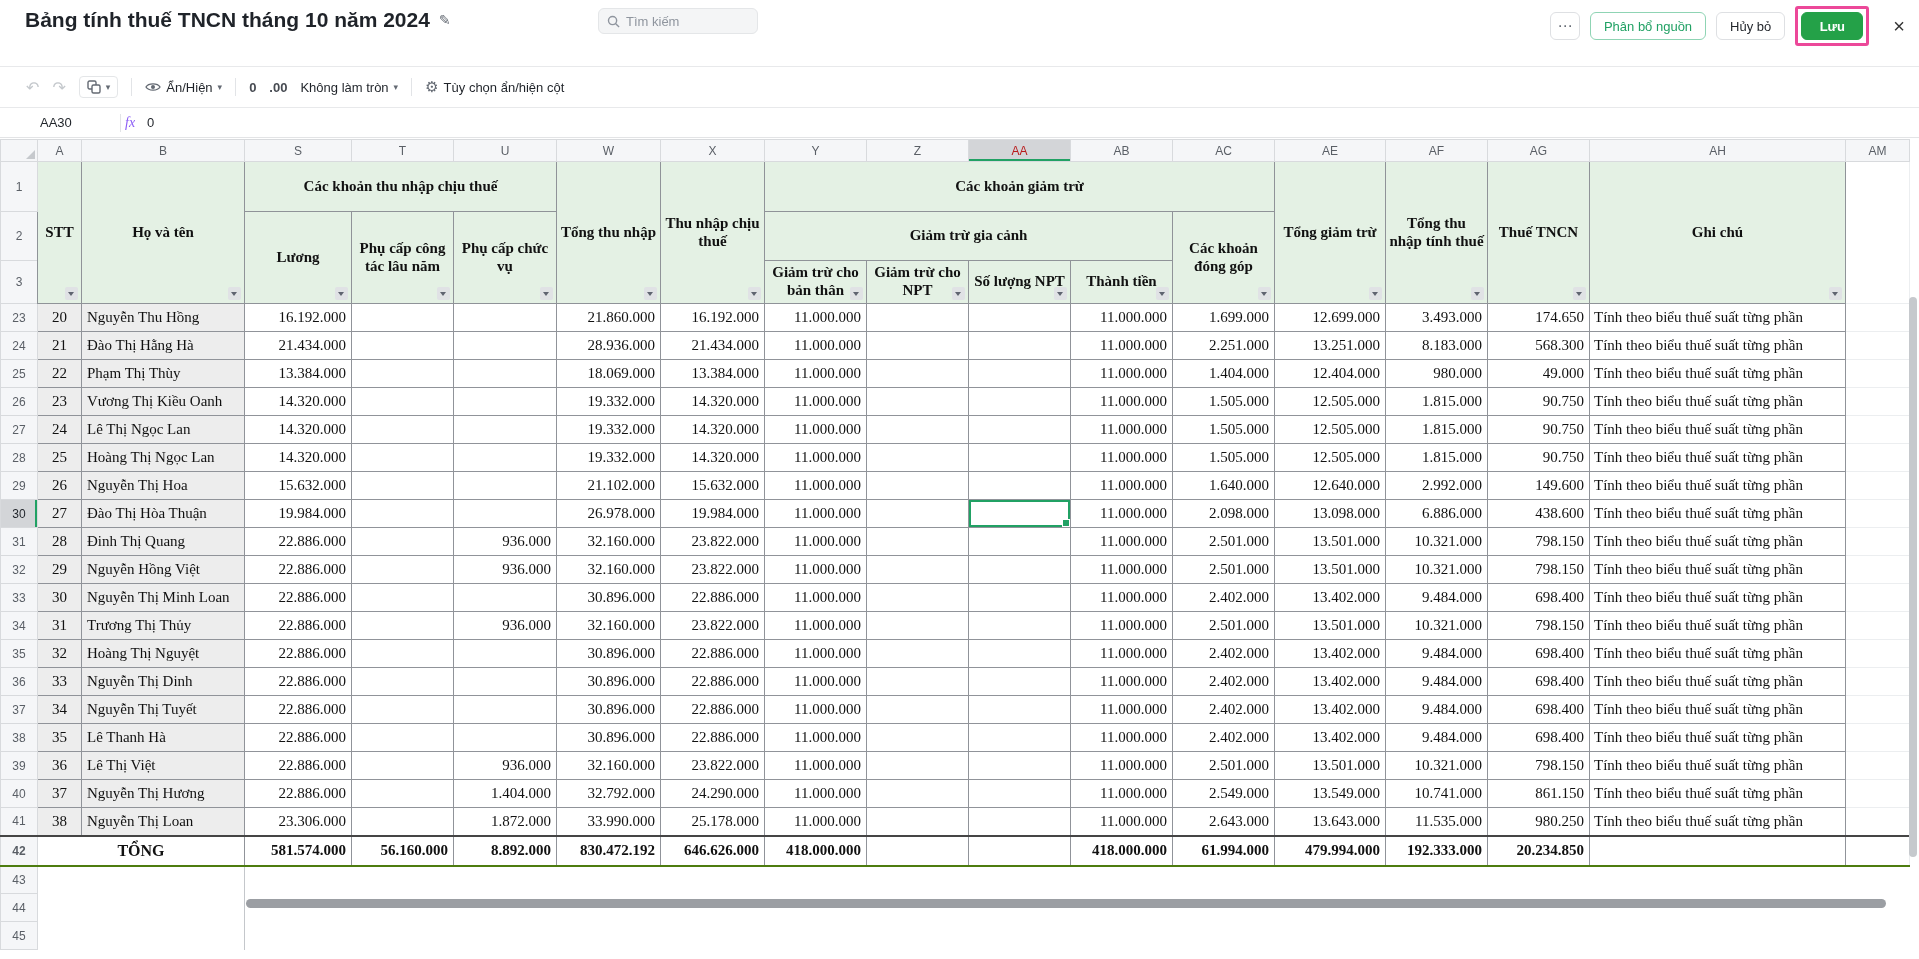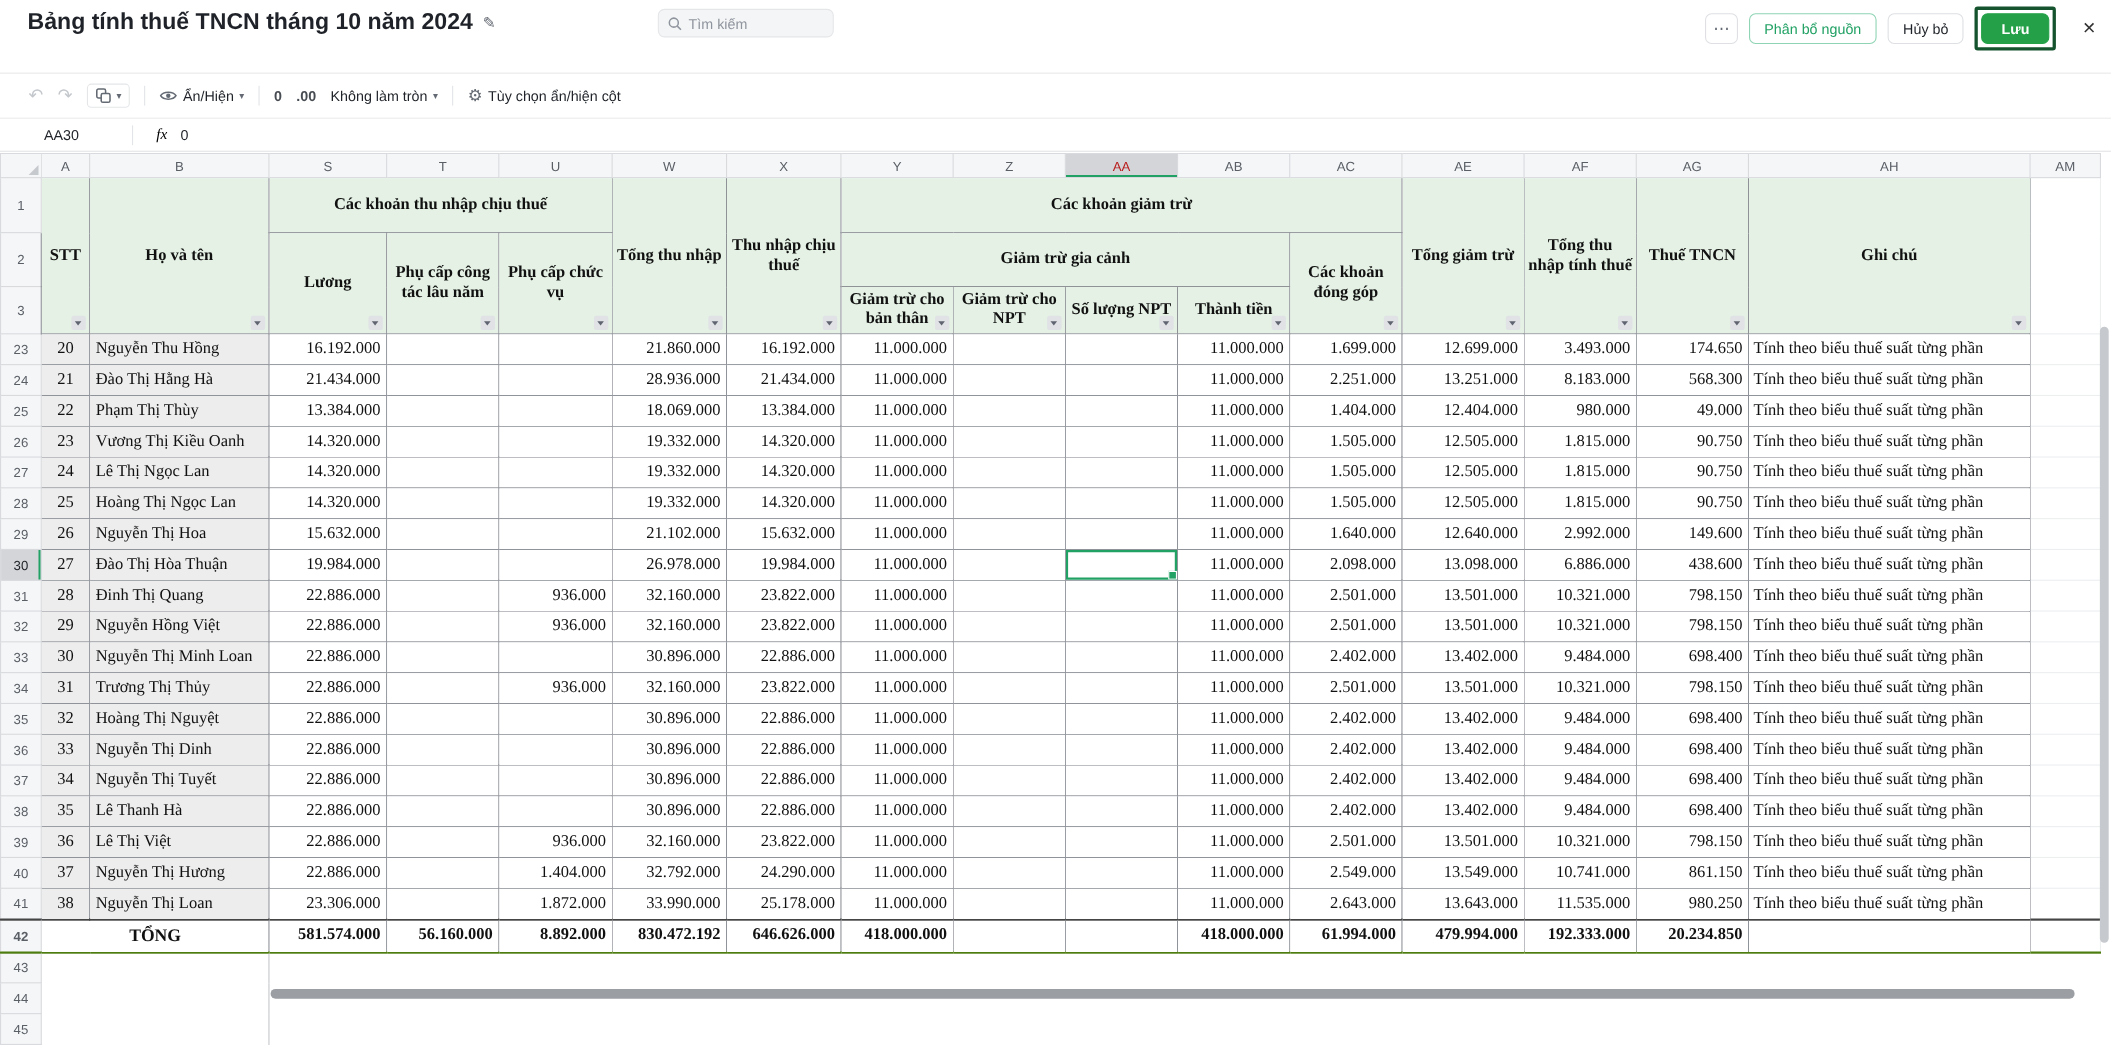--- a/index.html
+++ b/index.html
@@ -13,21 +13,21 @@
   .edit-icon { font-size:14px; color:#646a73; margin-left:9px; cursor:pointer; }
   .searchbox { position:absolute; left:598px; top:8px; width:160px; height:26px; background:#f4f5f6;
     border:1px solid #e4e6e8; border-radius:6px; display:flex; align-items:center; padding-left:8px; gap:6px; }
   .searchbox .ph { font-size:13px; color:#8f959e; }
   .tb-actions { position:absolute; right:14px; top:6px; display:flex; align-items:center; gap:10px; }
   .btn { height:28px; border-radius:6px; border:1px solid #dee0e3; background:#fff; font-size:13px;
     padding:0 13px; cursor:pointer; font-family:inherit; color:#1f2329; }
   .btn.icon-btn { width:30px; padding:0; font-size:15px; color:#646a73; }
   .btn.outline-green { color:#21a164; border-color:#8fd4b4; }
   .btn.primary { background:#24a148; border-color:#24a148; color:#fff; font-weight:bold; min-width:62px; }
-  .red-box { display:inline-flex; border:3px solid #14532d; padding:3px; border-radius:3px; }
+  .red-box { display:inline-flex; border:3px solid #ec4899; padding:3px; border-radius:3px; }
   .close-x { font-size:20px; color:#333; margin-left:14px; cursor:pointer; line-height:1; }
   .menu-row { display:flex; gap:18px; padding-left:25px; height:26px; align-items:center; }
   .menu-item { font-size:13px; cursor:pointer; }
 
   
   .toolbar { height:41px; display:flex; align-items:center; gap:13px; padding-left:26px;
     border-bottom:1px solid #e8e9eb; background:#fff; }
   .tb-icon { font-size:16px; color:#646a73; cursor:pointer; }
   .tb-icon.disabled { color:#c4c8cc; }
   .tb-group { display:flex; align-items:center; gap:5px; font-size:13px; color:#1f2329; cursor:pointer; }
@@ -36,21 +36,21 @@
   .divider { width:1px; height:18px; background:#e2e4e7; }
   .tb-text { font-size:13px; font-weight:bold; color:#474b52; cursor:pointer; }
   .gear { font-size:15px; color:#646a73; }
   .icon-svg { display:block; }
 
   
   .formula-bar { height:30px; display:flex; align-items:center; border-bottom:1px solid #e3e4e6; background:#fff; }
   .name-box { width:120px; padding-left:40px; font-size:13px; color:#1f2329; }
   .fb-divider { width:1px; height:18px; background:#e2e4e7; }
   .fx { font-family:"Liberation Serif","DejaVu Serif",serif; font-style:italic; font-size:14px;
-    color:#000000; margin-left:21px; }
+    color:#8b5cf6; margin-left:4px; }
   .fb-value { font-size:13px; margin-left:12px; }
 
   
   .sheet { position:absolute; top:139px; left:0; right:0; bottom:0; background:#fff; overflow:hidden; }
   table.grid { position:absolute; top:0; left:0; border-collapse:collapse; table-layout:fixed; width:1909px; }
   tr.collet-row { height:22px; }
   tr.h1 { height:50px; } tr.h2 { height:49px; } tr.h3 { height:43px; }
   tr.data { height:28px; } tr.total { height:30px; } tr.empty { height:28px; }
 
   .corner, .collet, .rowhead { background:#f5f6f8; border:1px solid #d8dadd; color:#5a5f66;

